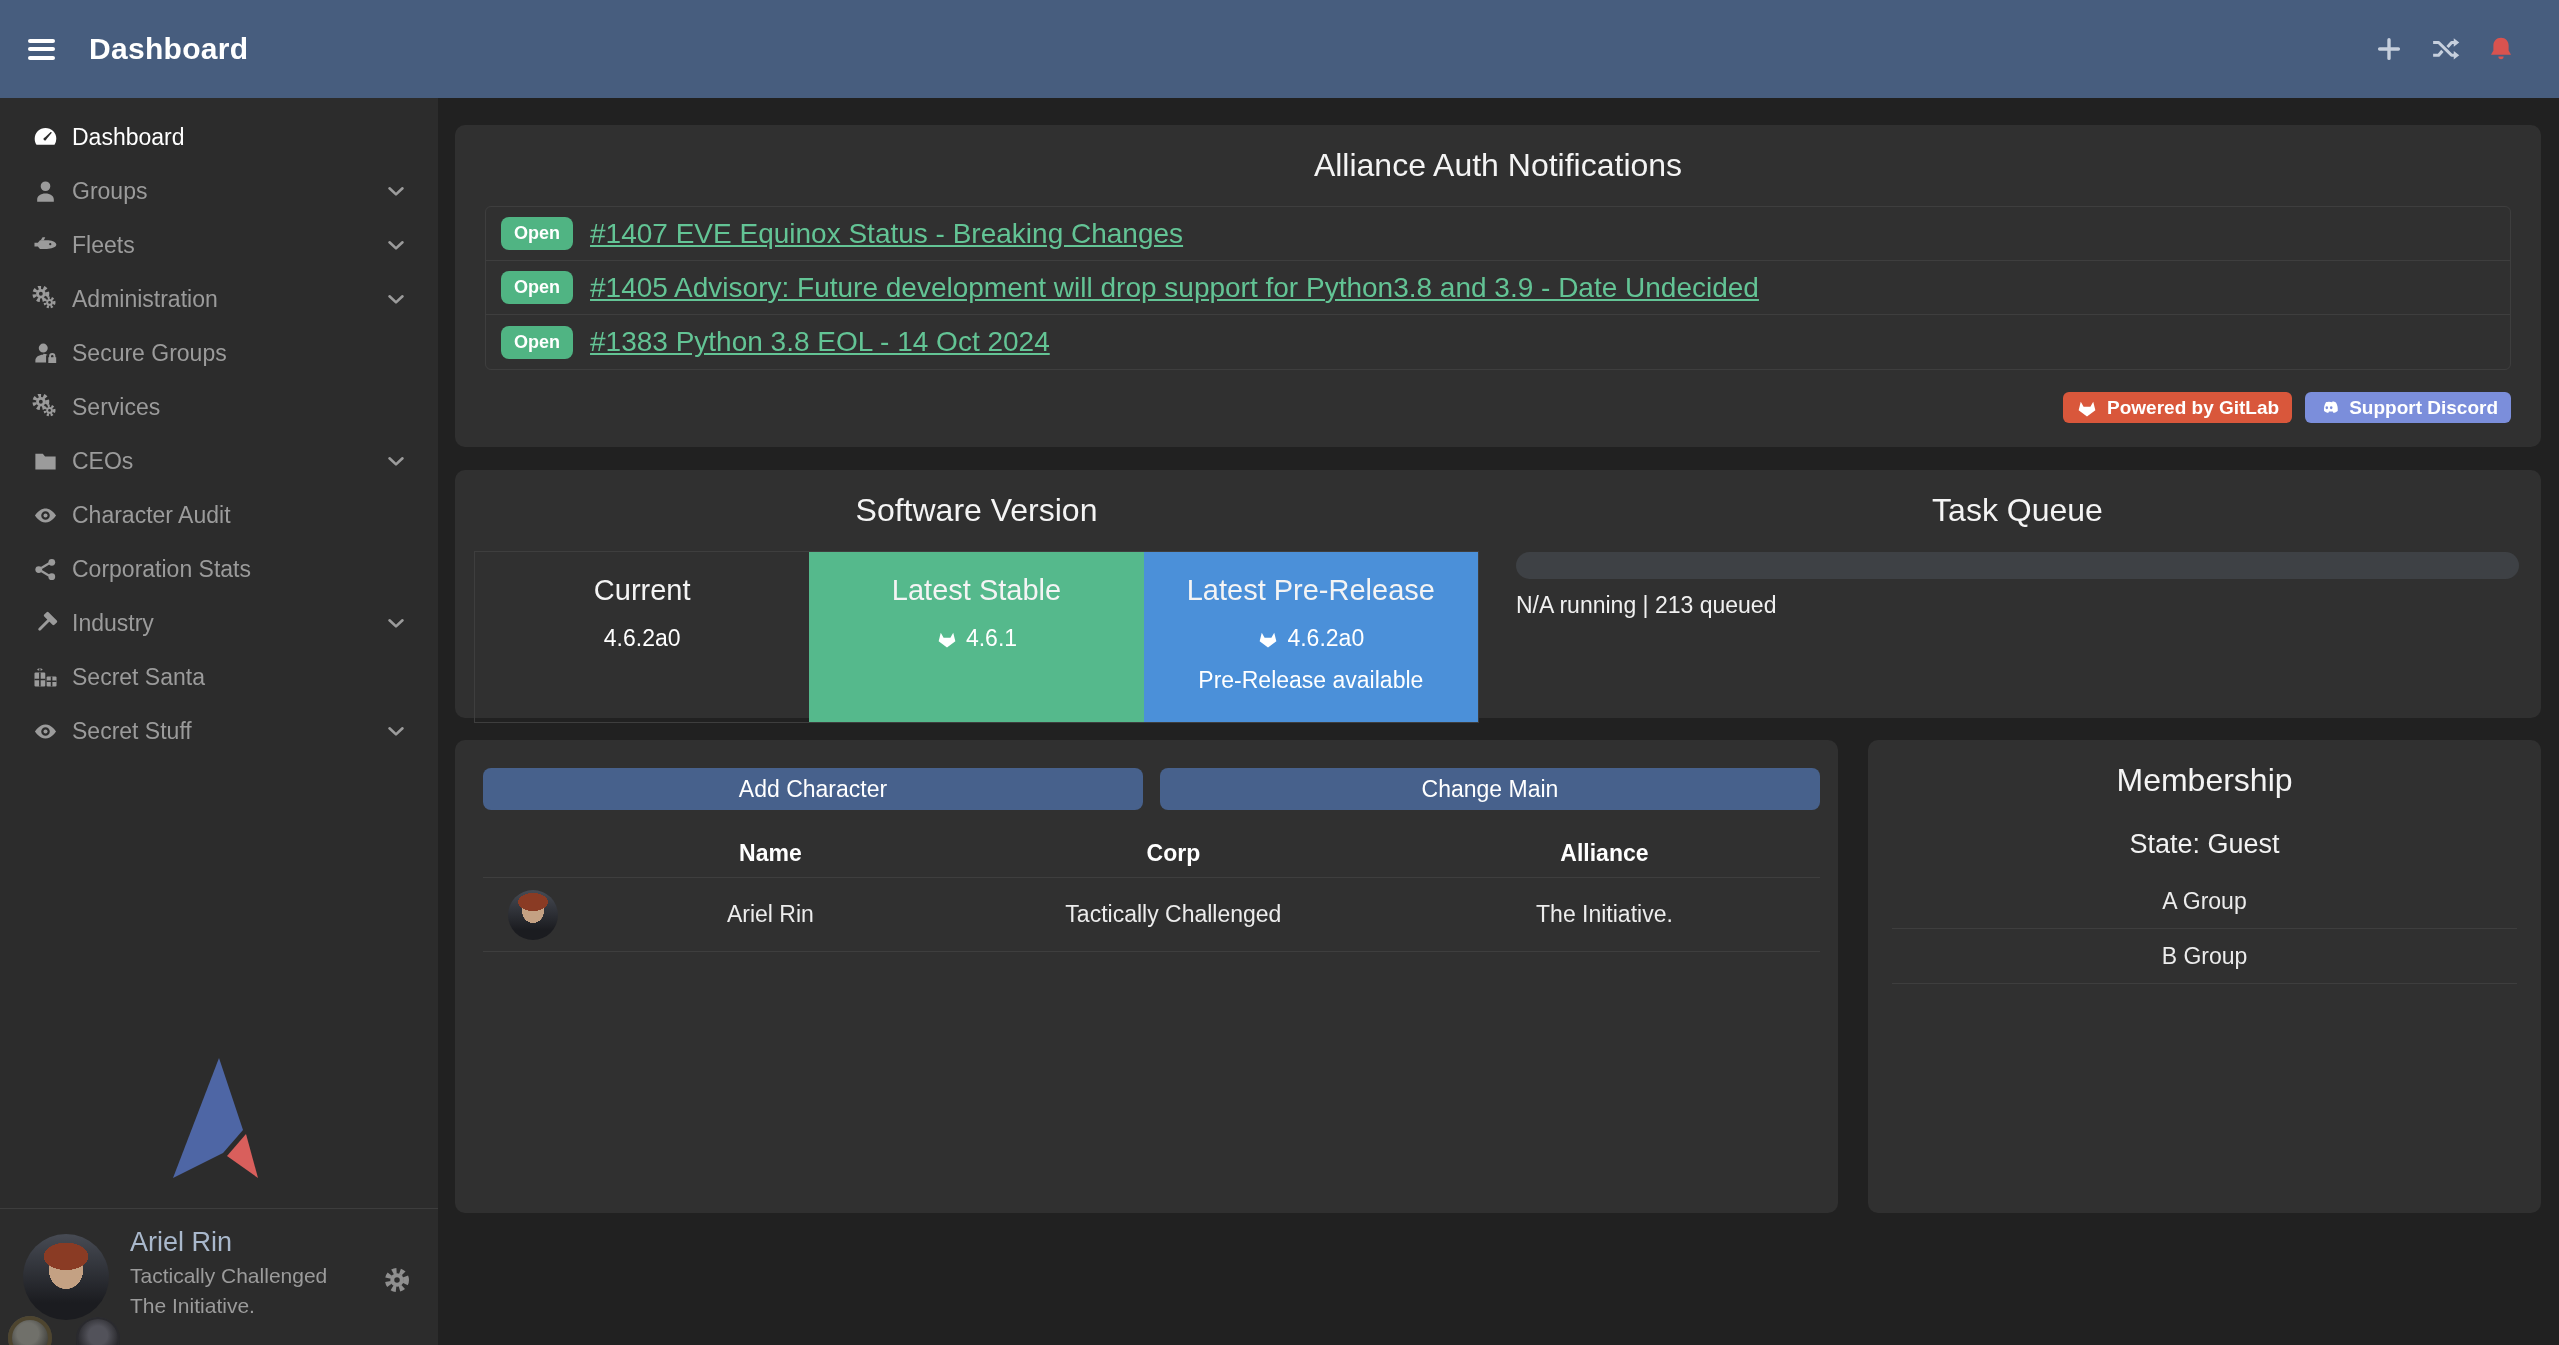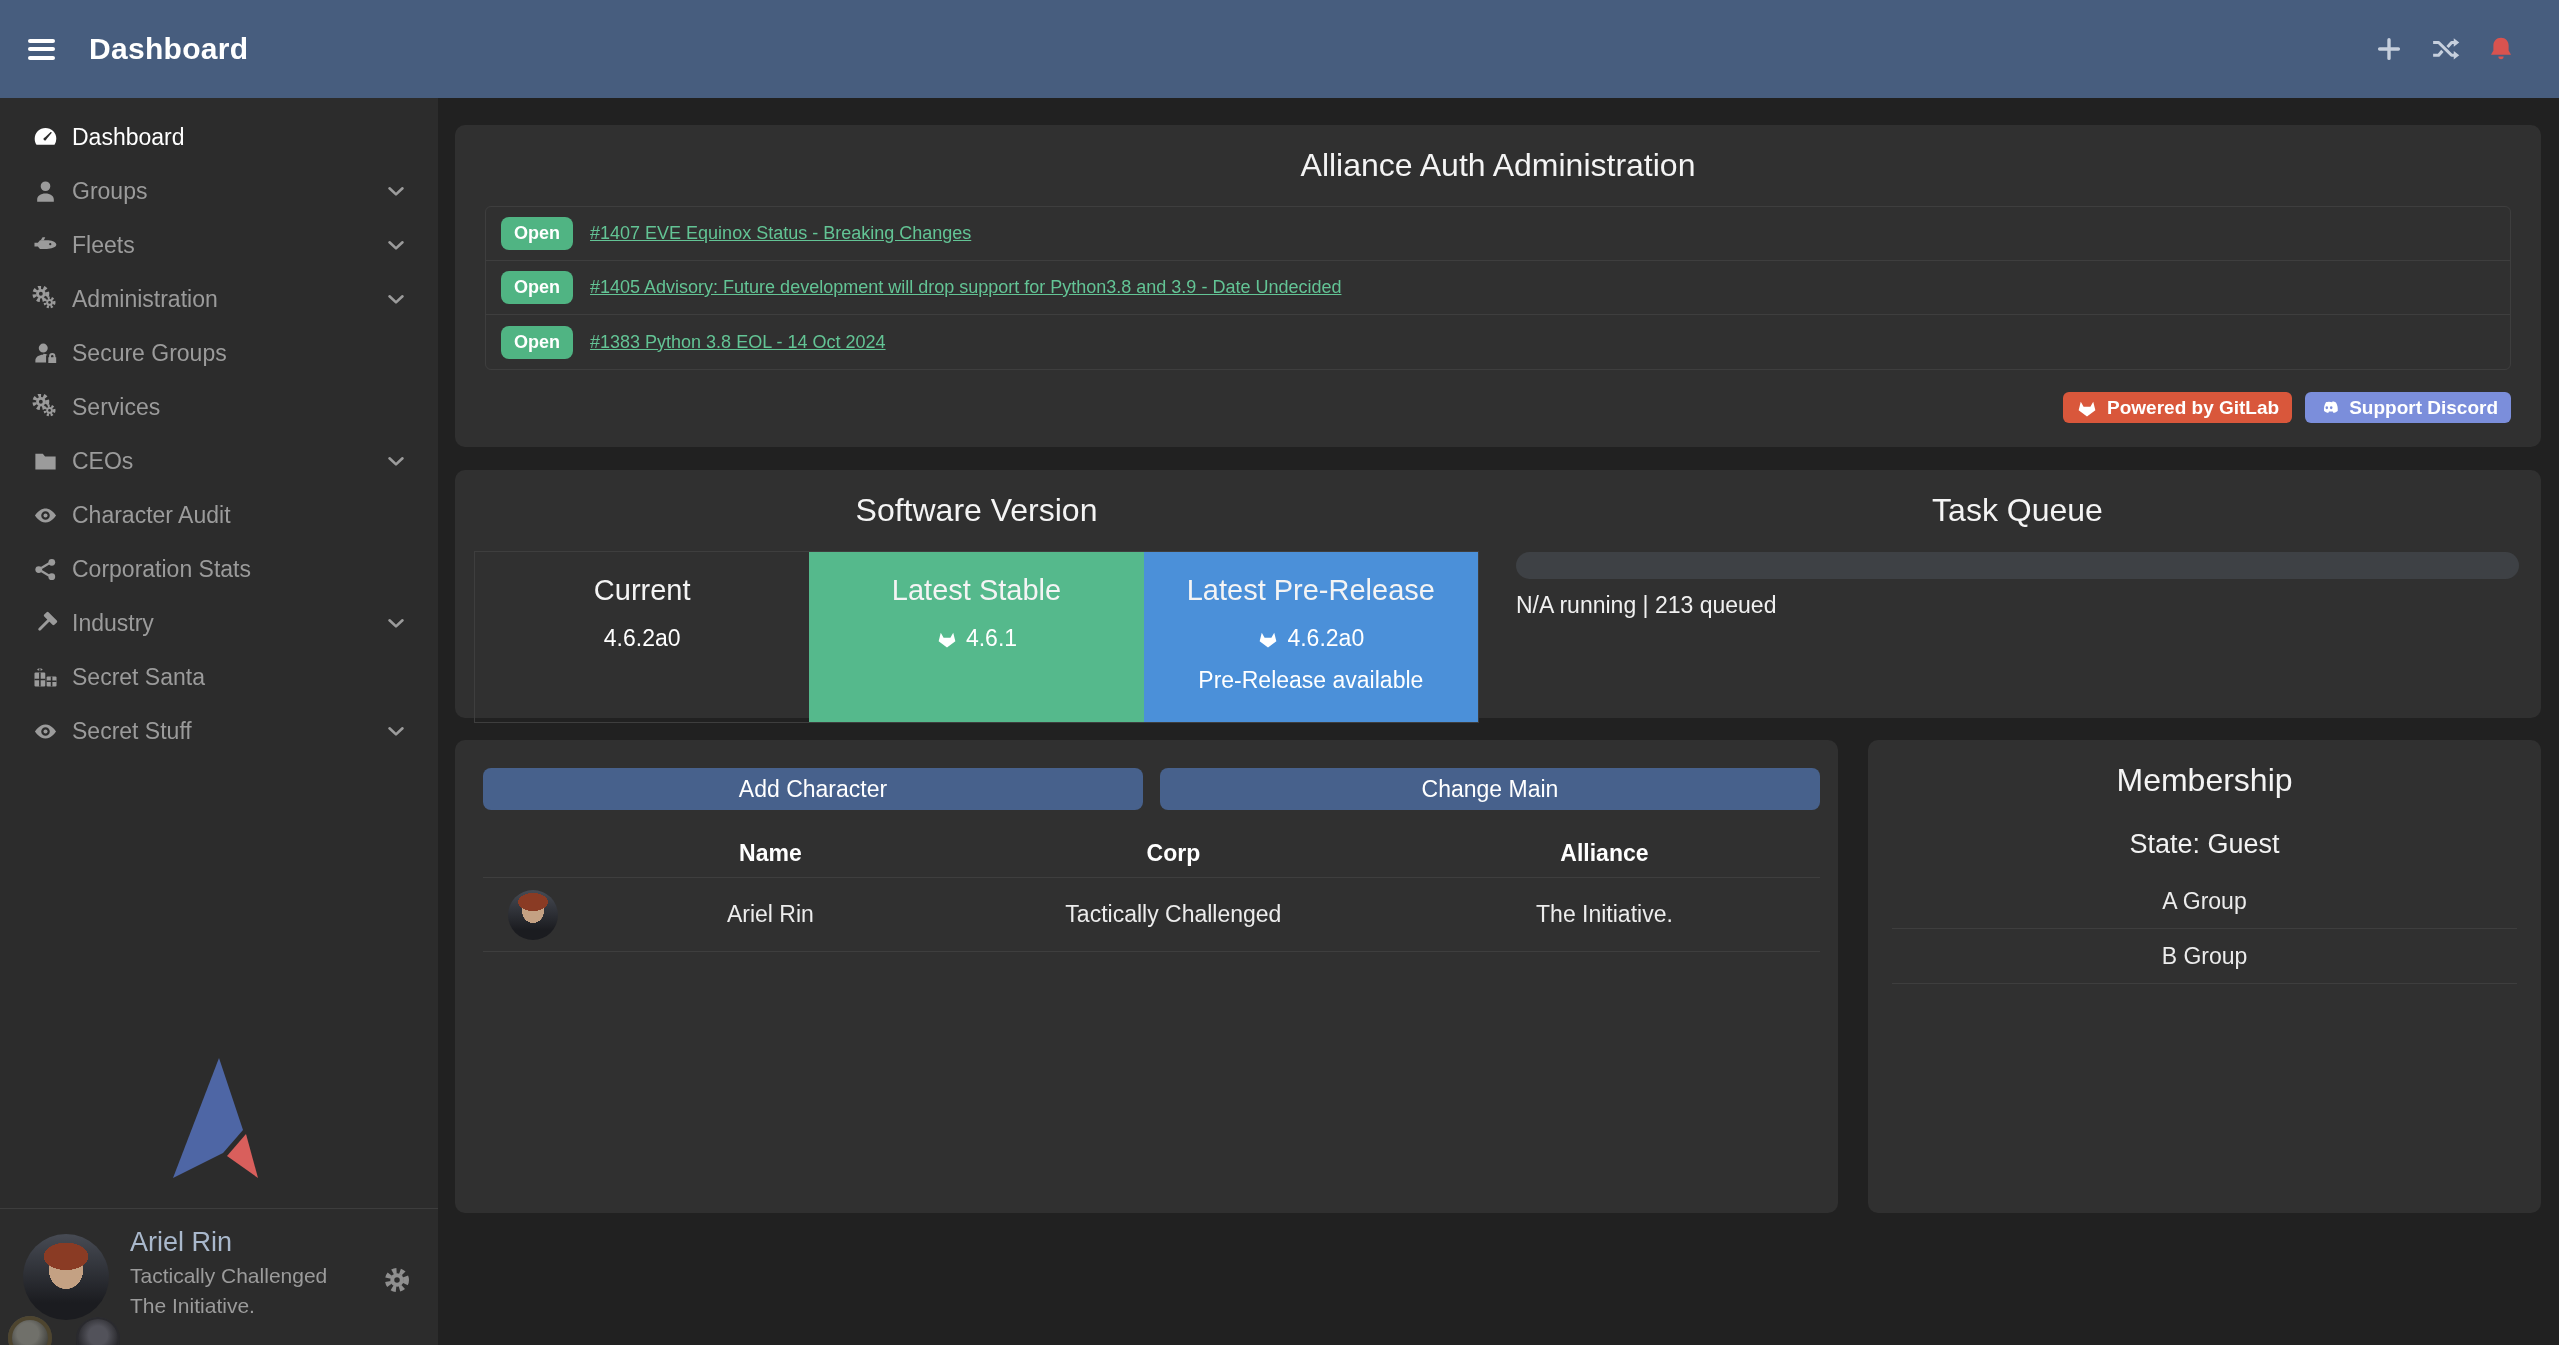--- a/index.html
+++ b/index.html
@@ -75,21 +75,21 @@
   .panel{background:var(--panel);border-radius:10px;}
   .panel-title{text-align:center;font-size:32px;font-weight:500;color:#f4f4f4;padding-top:22px;}
 
   
   .notifications{height:322px;margin-bottom:23px;position:relative;}
   .notif-list{margin:22px 30px 0;border:1px solid var(--line);border-radius:6px;}
   .notif-row{height:54px;display:flex;align-items:center;padding-left:15px;border-bottom:1px solid var(--line);}
   .notif-row:last-child{border-bottom:none;}
   .badge-open{background:var(--green);color:#fff;font-weight:bold;font-size:18px;
     padding:6px 13px;border-radius:8px;flex:none;}
-  .notif-link{color:var(--link);text-decoration:underline;font-size:18px;margin-left:17px;cursor:pointer;white-space:nowrap;}
+  .notif-link{color:var(--link);text-decoration:underline;font-size:28px;margin-left:17px;cursor:pointer;white-space:nowrap;}
   .panel-badges{position:absolute;right:30px;bottom:24px;display:flex;gap:13px;}
   .badge-pill{height:31px;border-radius:6px;color:#fff;font-weight:bold;font-size:19px;
     display:flex;align-items:center;gap:9px;padding:0 13px;cursor:pointer;}
   .badge-pill svg{width:22px;height:22px;}
   .badge-pill.gitlab{background:var(--gitlab);}
   .badge-pill.discord{background:var(--discord);}
 
   
   .vq{height:248px;margin-bottom:22px;display:flex;}
   .vq-left{width:50%;}
@@ -394,21 +394,21 @@
           <svg viewBox="0 0 24 24">
               <use href="#i-gear-solid"></use>
             </svg>
         </div>
       </div>
     </nav>
 
     <main class="main">
 
       <section class="panel notifications">
-        <h2 class="panel-title">Alliance Auth Administration</h2>
+        <h2 class="panel-title">Alliance Auth Notifications</h2>
         <div class="notif-list">
           <div class="notif-row">
             <span class="badge-open">Open</span>
             <a class="notif-link">#1407 EVE Equinox Status - Breaking Changes</a>
           </div>
           <div class="notif-row">
             <span class="badge-open">Open</span>
             <a class="notif-link">#1405 Advisory: Future development will drop support for Python3.8 and 3.9 - Date Undecided</a>
           </div>
           <div class="notif-row">

